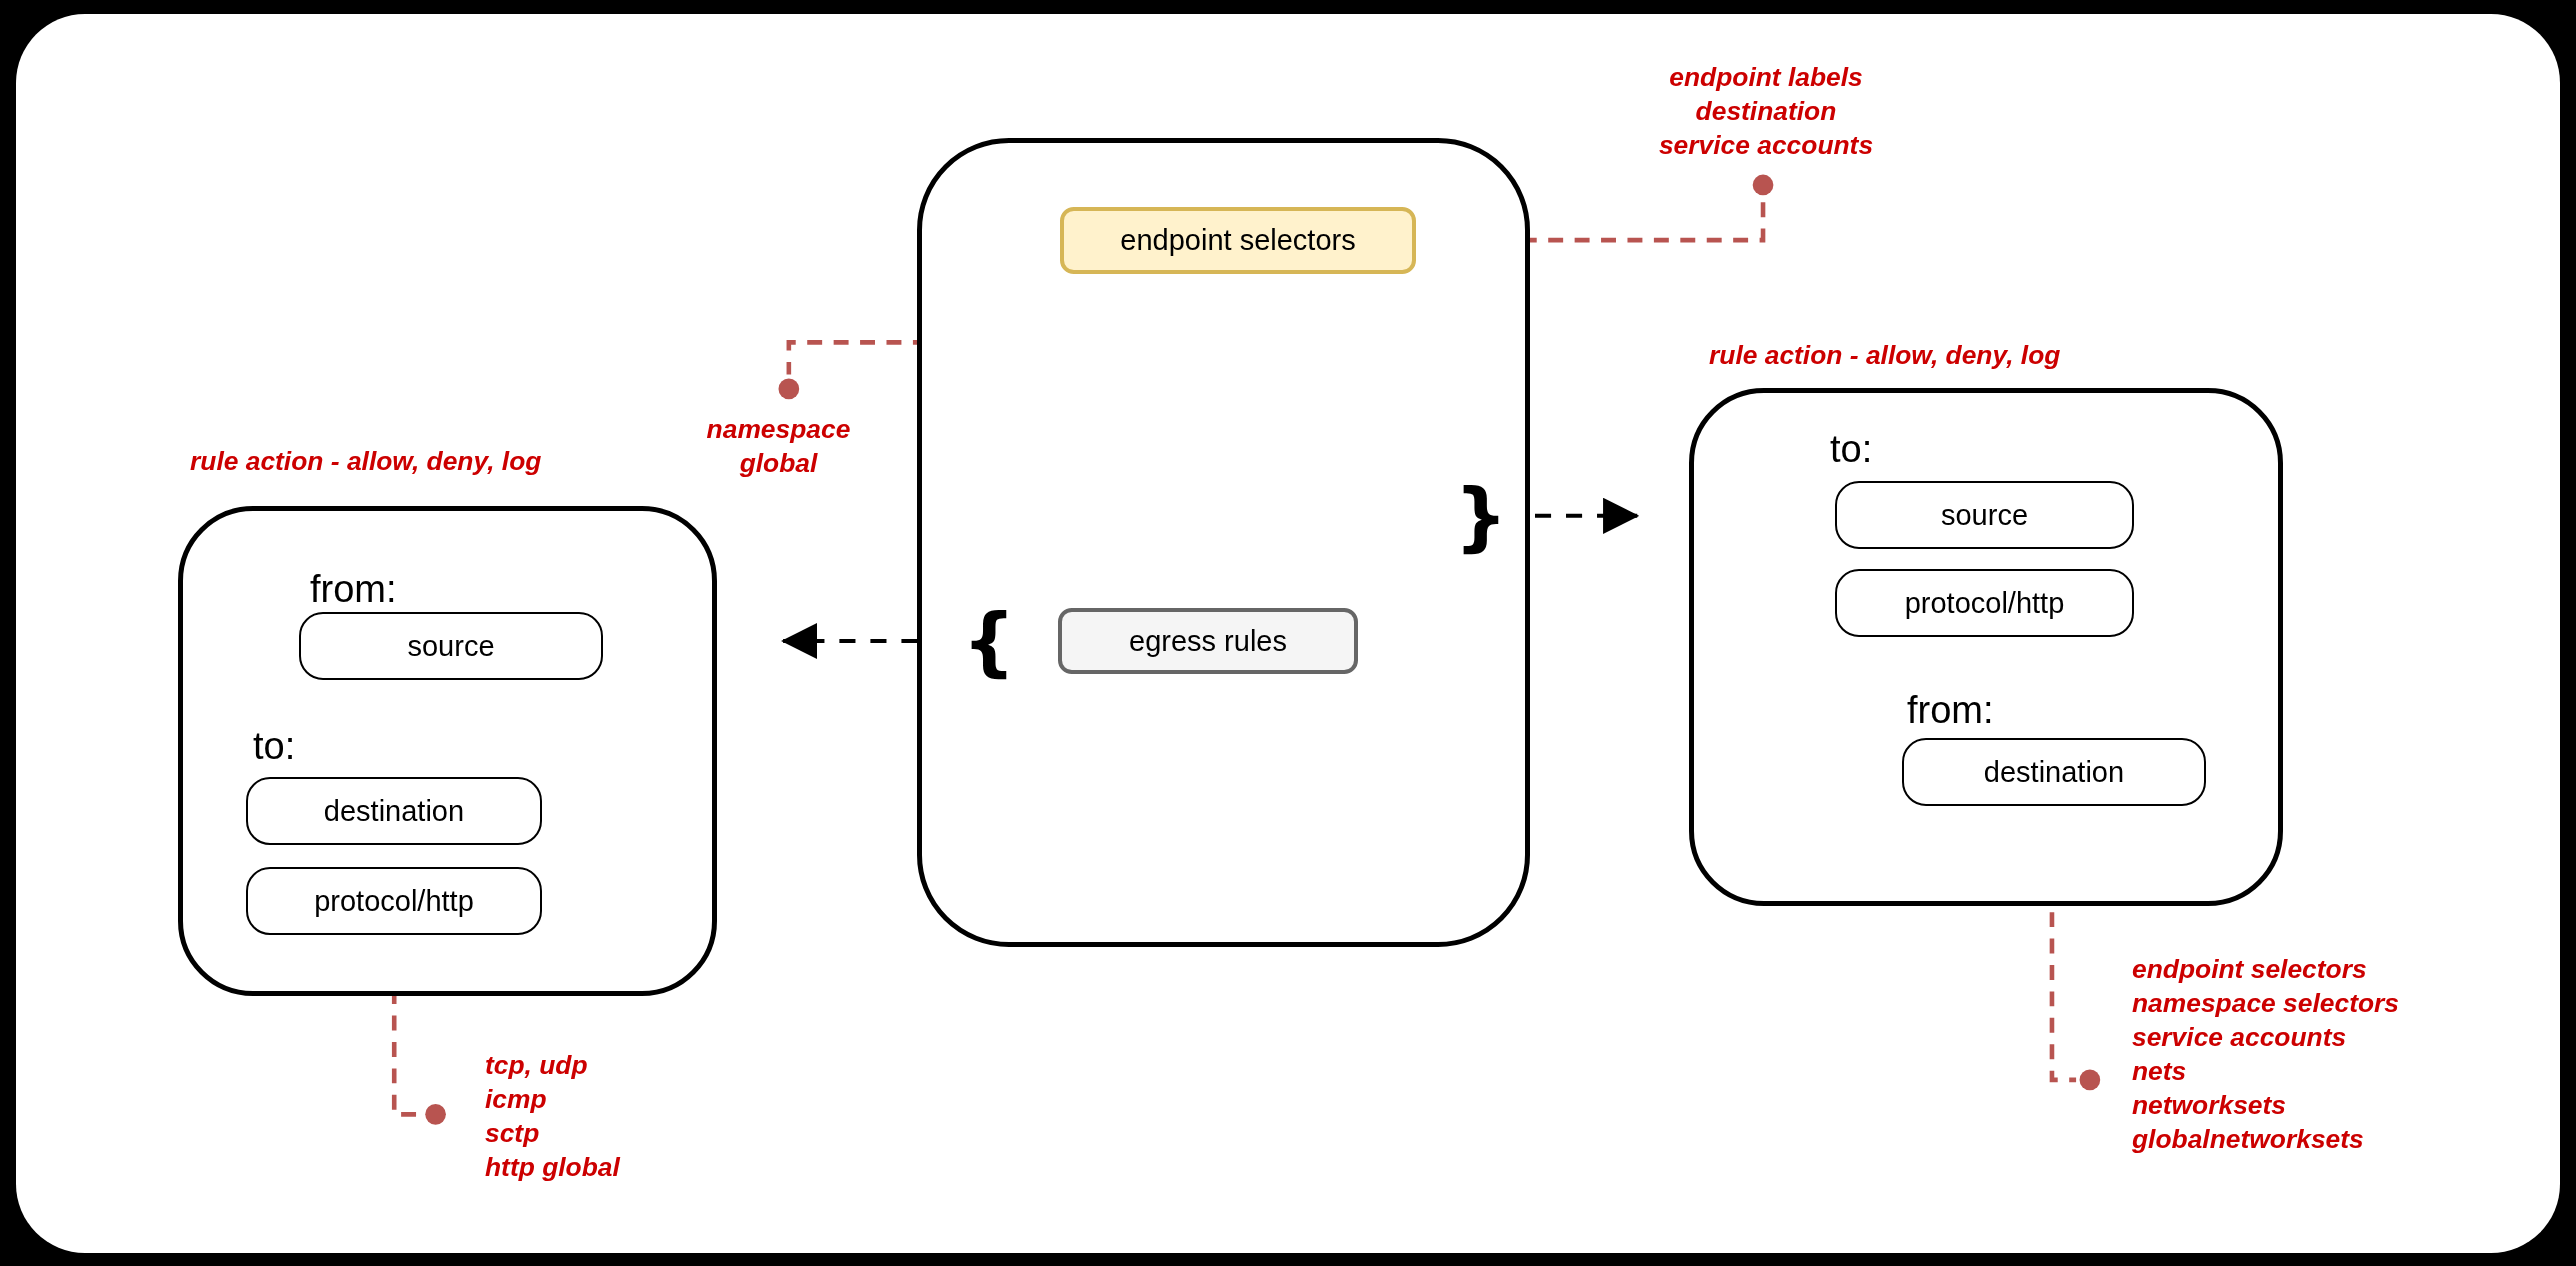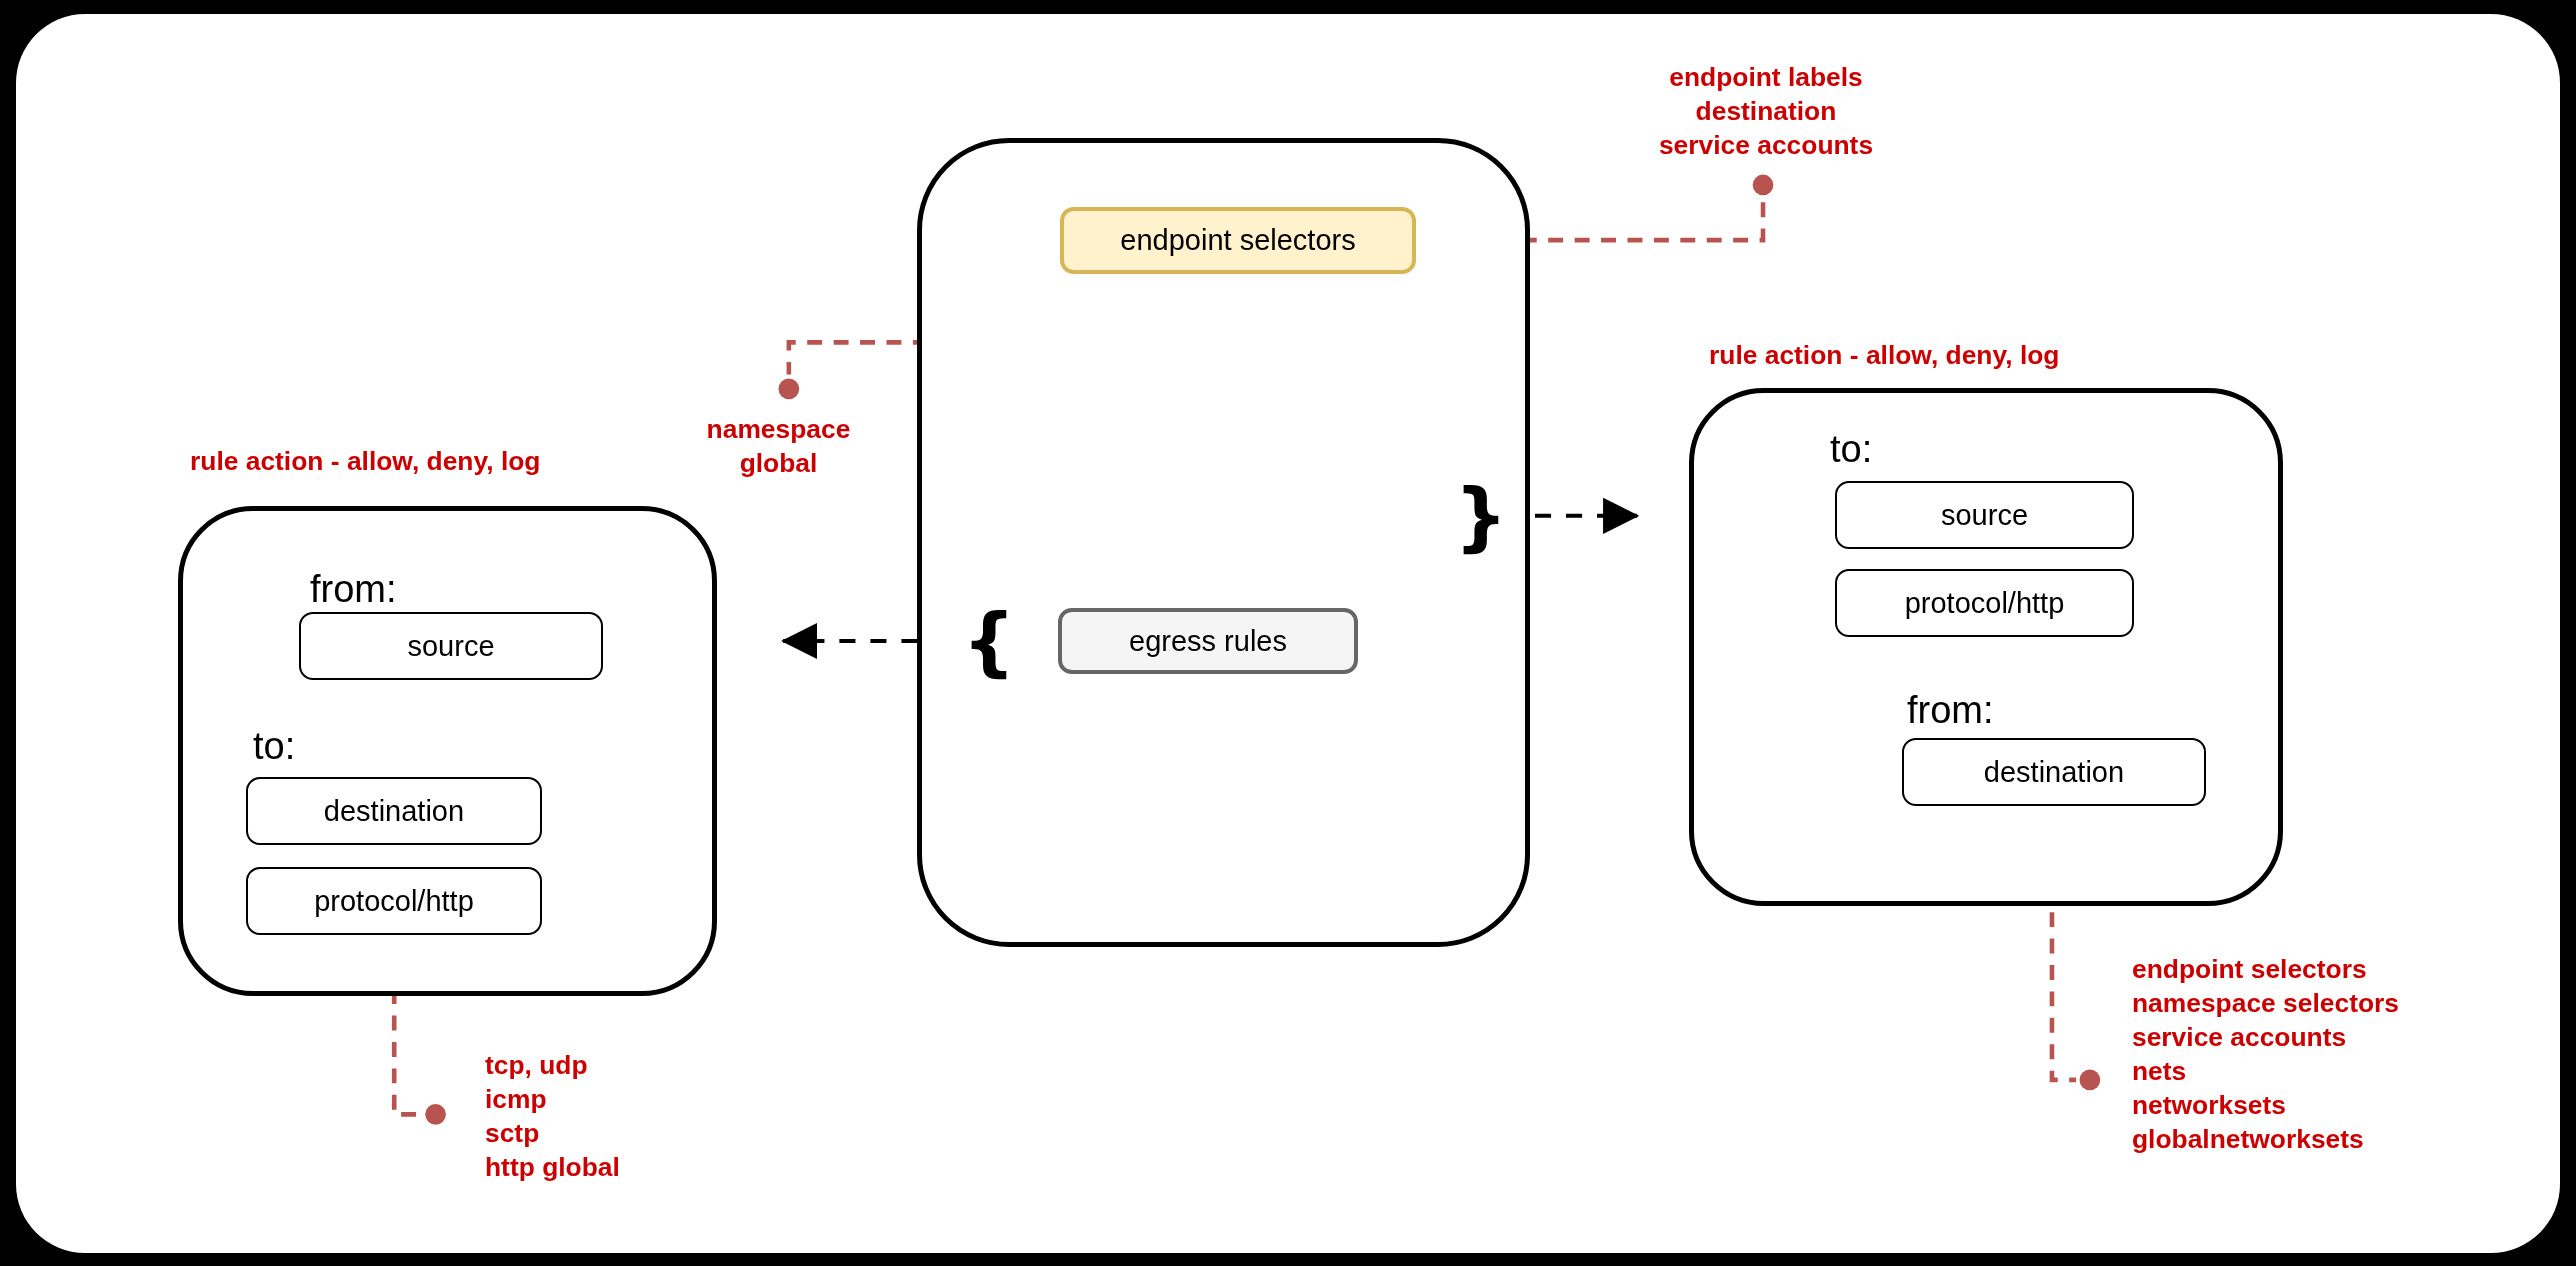--- a/index.html
+++ b/index.html
@@ -26,29 +26,29 @@
   .chip {
     position: absolute;
     display: flex; align-items: center; justify-content: center;
     font-size: 29px; color: #000;
     border-radius: 13.8px;
     box-sizing: border-box;
   }
   .chip-yellow { background: var(--yellow-fill, #fff2cc); border: 4.6px solid var(--yellow-border, #d6b656); }
   .chip-orange { background: var(--orange-fill, #ffe6cc); border: 4.6px solid var(--orange-border, #d79b00); }
   .chip-gray   { background: var(--gray-fill, #f5f5f5);  border: 4.6px solid var(--gray-border, #666666); }
-  .chip-plain  { background: var(--page-bg, #ffffff); border: 2.9px solid var(--outline, #000000); border-radius: 14px; }
+  .chip-plain  { background: var(--page-bg, #ffffff); border: 2.9px solid var(--outline, #000000); border-radius: 24px; }
   .section-label {
     position: absolute;
     font-size: 38px; color: #000;
   }
   .red-title, .red-note {
     position: absolute;
     color: var(--red-text, #cc0000);
-    font-weight: bold; 
+    font-weight: bold; font-style: italic;
     font-size: 26.4px; line-height: 34px;
     white-space: nowrap;
   }
   .note-center { text-align: center; }
   .brace {
     position: absolute;
     transform: translate(-50%, -50%);
     font: 700 75px "DejaVu Sans", sans-serif;
     color: #000;
   }

